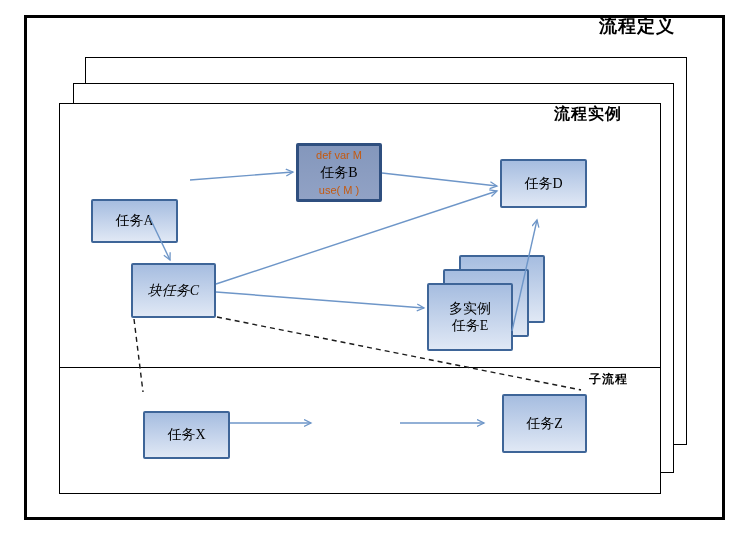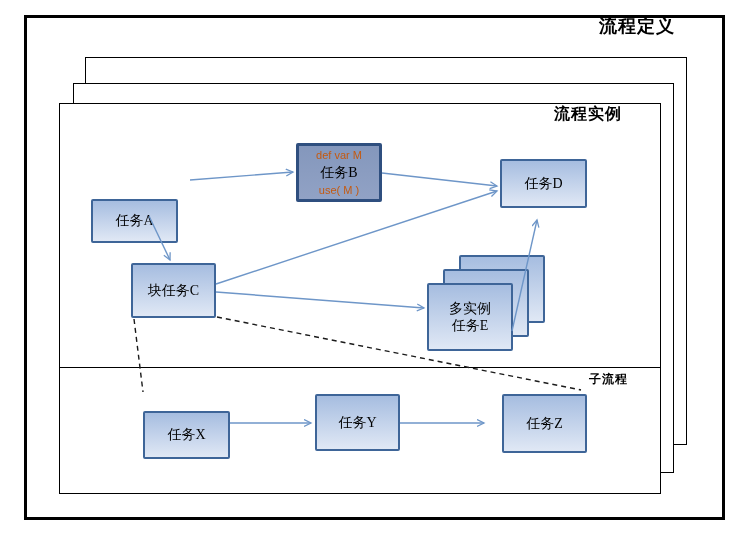--- a/index.html
+++ b/index.html
@@ -30,21 +30,21 @@
     flex-direction:column; justify-content:space-between; padding:3px 16px;text-align:right;
   }
   .annotation{
     font-size:11px; line-height:1.1;
     color:var(--annotation-orange,#c45a11);
     font-family:"Liberation Sans", sans-serif;
   }
   #node-a{left:91px; top:160px; width:87px; height:44px;margin-top:39px;}
   #node-b{left:296px; top:143px; width:86px; height:59px;}
   #node-d{left:500px; top:159px; width:87px; height:49px;}
-  #node-c{left:131px; top:263px; width:85px; height:55px;}
+  #node-c{left:131px; top:263px; width:85px; height:55px;font-style:italic;}
   .e-box{width:86px; height:68px;}
   #node-e-back{left:459px; top:255px;}
   #node-e-middle{left:443px; top:269px;}
   #node-e-front{left:427px; top:283px; flex-direction:column;}
   #node-x{left:143px; top:411px; width:87px; height:48px;}
   #node-y{left:315px; top:394px; width:85px; height:57px;}
   #node-z{left:502px; top:394px; width:85px; height:59px;}
   #connector-layer{position:absolute; left:0; top:0; width:749px; height:542px; pointer-events:none;}
   .arrow{stroke:var(--arrow,#6e96c8); stroke-width:1.4; fill:none;}
   .dashed{stroke:var(--dashed,#1a1a1a); stroke-width:1.4; fill:none; stroke-dasharray:5 4;}
@@ -87,23 +87,20 @@
   </div>
 
   <div class="node" id="node-c">
     <span>块任务C</span>
   </div>
 
   <div class="node" id="node-x">
     <span>任务X</span>
   </div>
 
-  <div class="node" id="node-y">
-    <span>任务Y</span>
-  </div>
 
   <div class="node" id="node-z">
     <span>任务Z</span>
   </div>
 
   <svg id="connector-layer" viewBox="0 0 749 542" xmlns="http://www.w3.org/2000/svg">
     <defs>
       <marker id="arrowhead" markerWidth="10" markerHeight="9" refX="7.5" refY="4" orient="auto" markerUnits="userSpaceOnUse">
         <path d="M0.5,0.5 L7.5,4 L0.5,7.5" fill="none" stroke="#6e96c8" stroke-width="1.3"></path>
       </marker>

